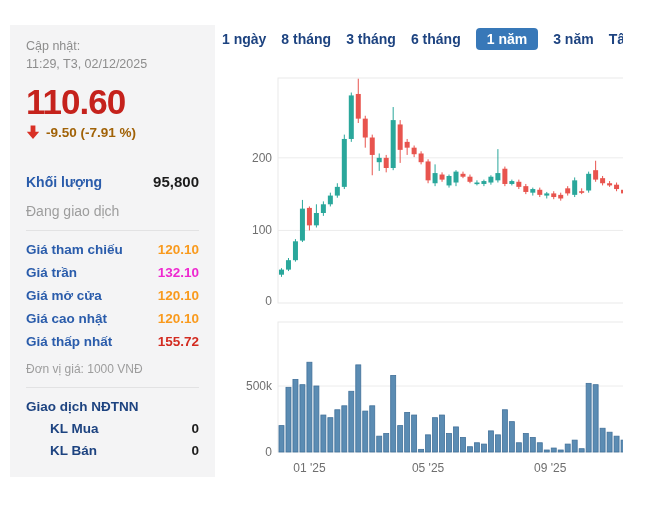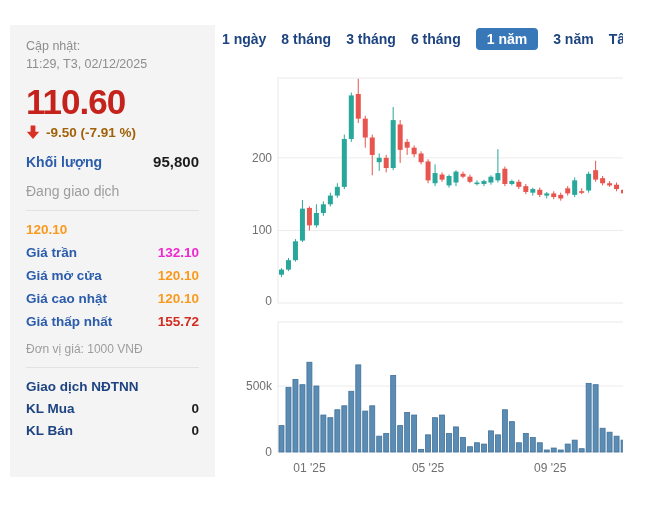--- a/index.html
+++ b/index.html
@@ -7,30 +7,30 @@
   .stage{position:relative;width:623px;height:511px;background:#fff;overflow:hidden;}
 
   
   .sidebar{position:absolute;left:10px;top:25px;width:205px;height:452px;
     background:#f4f4f5;box-sizing:border-box;padding:13px 16px 0 16px;}
   .updated{font-size:12.5px;color:#8d8d8d;line-height:1.4;}
   .price{font-size:35px;font-weight:700;letter-spacing:-1px;margin-top:9px;}
   .change{margin-top:3px;display:flex;align-items:center;gap:6px;font-size:13.5px;font-weight:700;}
   .vol-row{margin-top:13px;display:flex;justify-content:space-between;align-items:baseline;}
   .vol-label{font-size:14px;font-weight:700;}
-  .vol-value{font-size:15px;font-weight:700;color:#1b1b1b;}
+  .vol-value{font-size:15px;font-weight:700;color:#1b1b1b;margin-top:20px;}
   .status{margin-top:13px;font-size:14px;color:#9d9d9d;}
   .divider{border:none;border-top:1px solid #e2e2e3;margin:11px 0;}
   .q-row{display:flex;justify-content:space-between;align-items:baseline;height:23px;}
   .q-label{font-size:13.5px;font-weight:700;}
   .q-value{font-size:13.5px;font-weight:700;}
   .unit{font-size:12px;color:#9d9d9d;margin-top:5px;}
   .f-title{font-size:13.5px;font-weight:700;height:22px;}
   .f-row{display:flex;justify-content:space-between;align-items:baseline;height:22px;}
-  .f-label{font-size:13.5px;font-weight:700;}
+  .f-label{font-size:13.5px;font-weight:700;margin-left:24px;}
   .f-value{font-size:13.5px;font-weight:700;color:#1b1b1b;}
 
   
   .tabs{position:absolute;left:222px;top:28px;display:flex;align-items:center;gap:15px;height:22px;}
   .tab{font-size:14px;font-weight:700;cursor:pointer;white-space:nowrap;}
   .tab.active{color:#fff;border-radius:4px;padding:3px 11px;}
   .tab-icon{display:inline-flex;margin-left:0px;cursor:pointer;}
 
   
   .chart-wrap{position:absolute;left:230px;top:60px;width:439px;height:420px;}
@@ -62,20 +62,21 @@
       <span class="vol-label" id="vol-label" style="color: rgb(42, 92, 171);">Khối lượng</span>
       <span class="vol-value">95,800</span>
     </div>
 
     <div class="status">Đang giao dịch</div>
 
     <hr class="divider">
 
     <div>
       <div class="q-row">
+        <span class="q-label" style="color: rgb(42, 92, 171);">Giá tham chiếu</span>
         <span class="q-value" style="color: rgb(249, 154, 29);">120.10</span>
       </div>
       <div class="q-row">
         <span class="q-label" style="color: rgb(42, 92, 171);">Giá trần</span>
         <span class="q-value" style="color: rgb(238, 40, 207);">132.10</span>
       </div>
       <div class="q-row">
         <span class="q-label" style="color: rgb(42, 92, 171);">Giá mở cửa</span>
         <span class="q-value" style="color: rgb(249, 154, 29);">120.10</span>
       </div>

